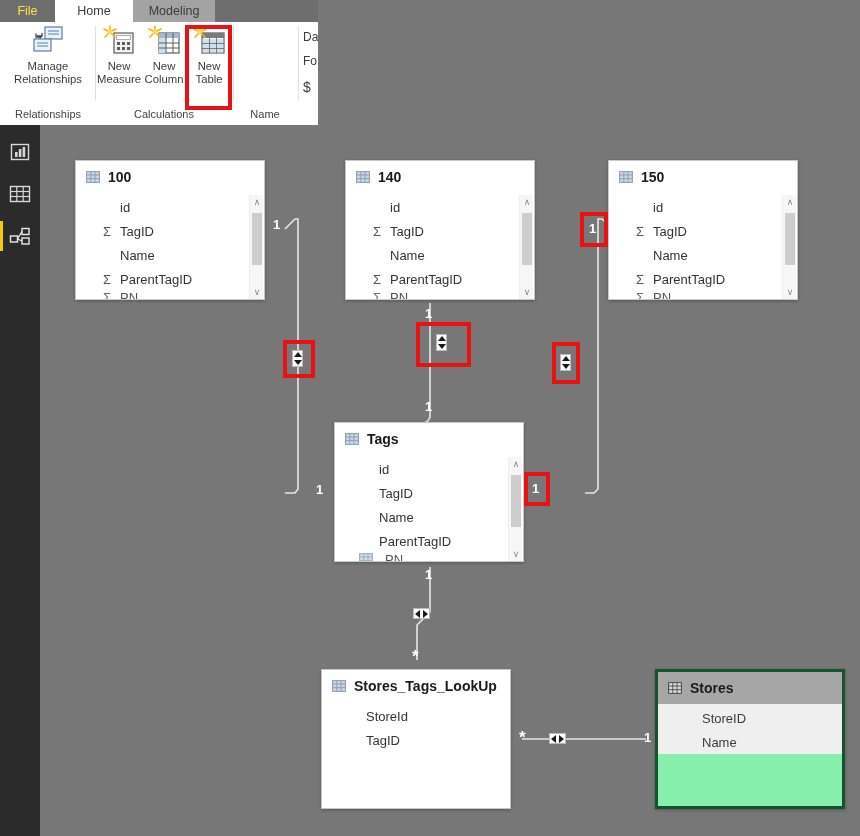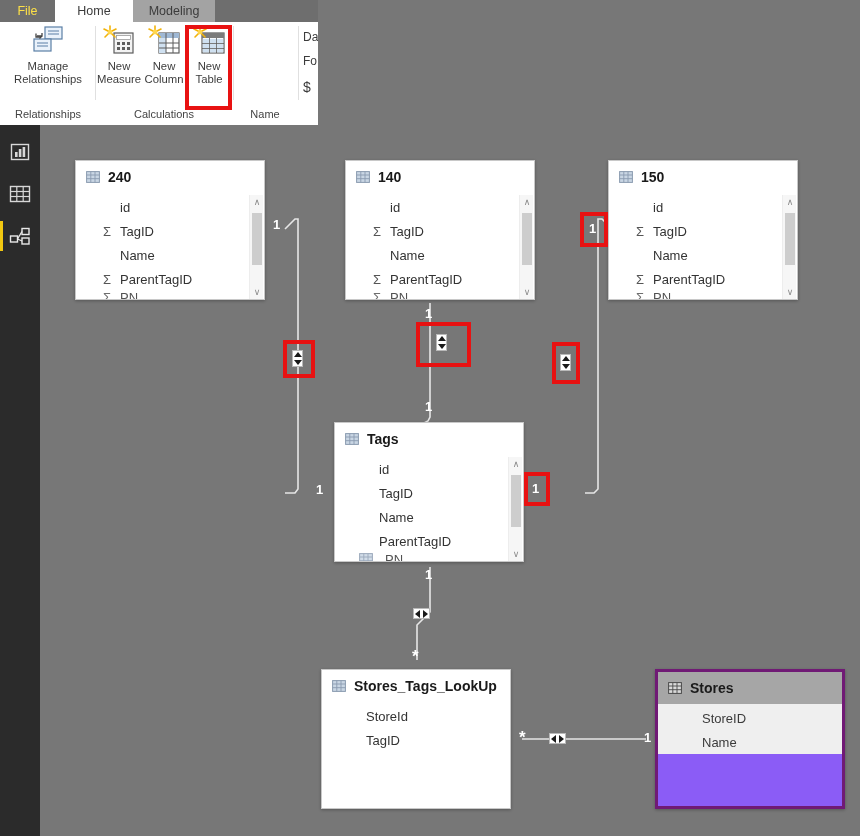--- a/index.html
+++ b/index.html
@@ -126,22 +126,22 @@
   .field .fsig {
     width: 14px; font-size: 13px; color: #555; text-align: center;
     flex: 0 0 14px;
   }
   .field .fname { font-size: 13px; color: #333333; white-space: nowrap; }
   .field.nosig { padding-left: 44px; }
   .field.nosig .fname { margin-left: 0; }
 
   
   .tcard.selected {
-    border: 3px solid #701a75;
-    background: #8b5cf6;
+    border: 3px solid #14532d;
+    background: #86efac;
   }
   .tcard.selected .thead { background: #a6a6a6; }
   .tcard.selected .tname { color: #1a1a1a; }
   .tcard.selected .tbody { background: #efefef; }
   .tcard.selected .field .fname { color: #3b3b3b; }
 
   
   .vscroll {
     position: absolute; right: 1px; top: 0; width: 14px; bottom: 0;
     background: #f6f6f6; border-left: 1px solid #ededed;
@@ -398,21 +398,21 @@
           <div class="thead">
             <span style="display: flex;">
               <svg width="14" height="12" viewBox="0 0 14 12">
                 <rect x="0.6" y="0.6" width="12.8" height="10.8" fill="#c9d6e4" stroke="#8a9bb0" stroke-width="1"></rect>
                 <line x1="0.6" y1="4" x2="13.4" y2="4" stroke="#8a9bb0" stroke-width="0.9"></line>
                 <line x1="0.6" y1="7.7" x2="13.4" y2="7.7" stroke="#8a9bb0" stroke-width="0.9"></line>
                 <line x1="4.8" y1="0.6" x2="4.8" y2="11.4" stroke="#8a9bb0" stroke-width="0.9"></line>
                 <line x1="9" y1="0.6" x2="9" y2="11.4" stroke="#8a9bb0" stroke-width="0.9"></line>
               </svg>
             </span>
-            <span class="tname">240</span>
+            <span class="tname">100</span>
           </div>
           <div class="tbody">
             <div class="field nosig">
               <span class="fname">id</span>
             </div>
             <div class="field">
               <span class="fsig">Σ</span>
               <span class="fname">TagID</span>
             </div>
             <div class="field nosig">

